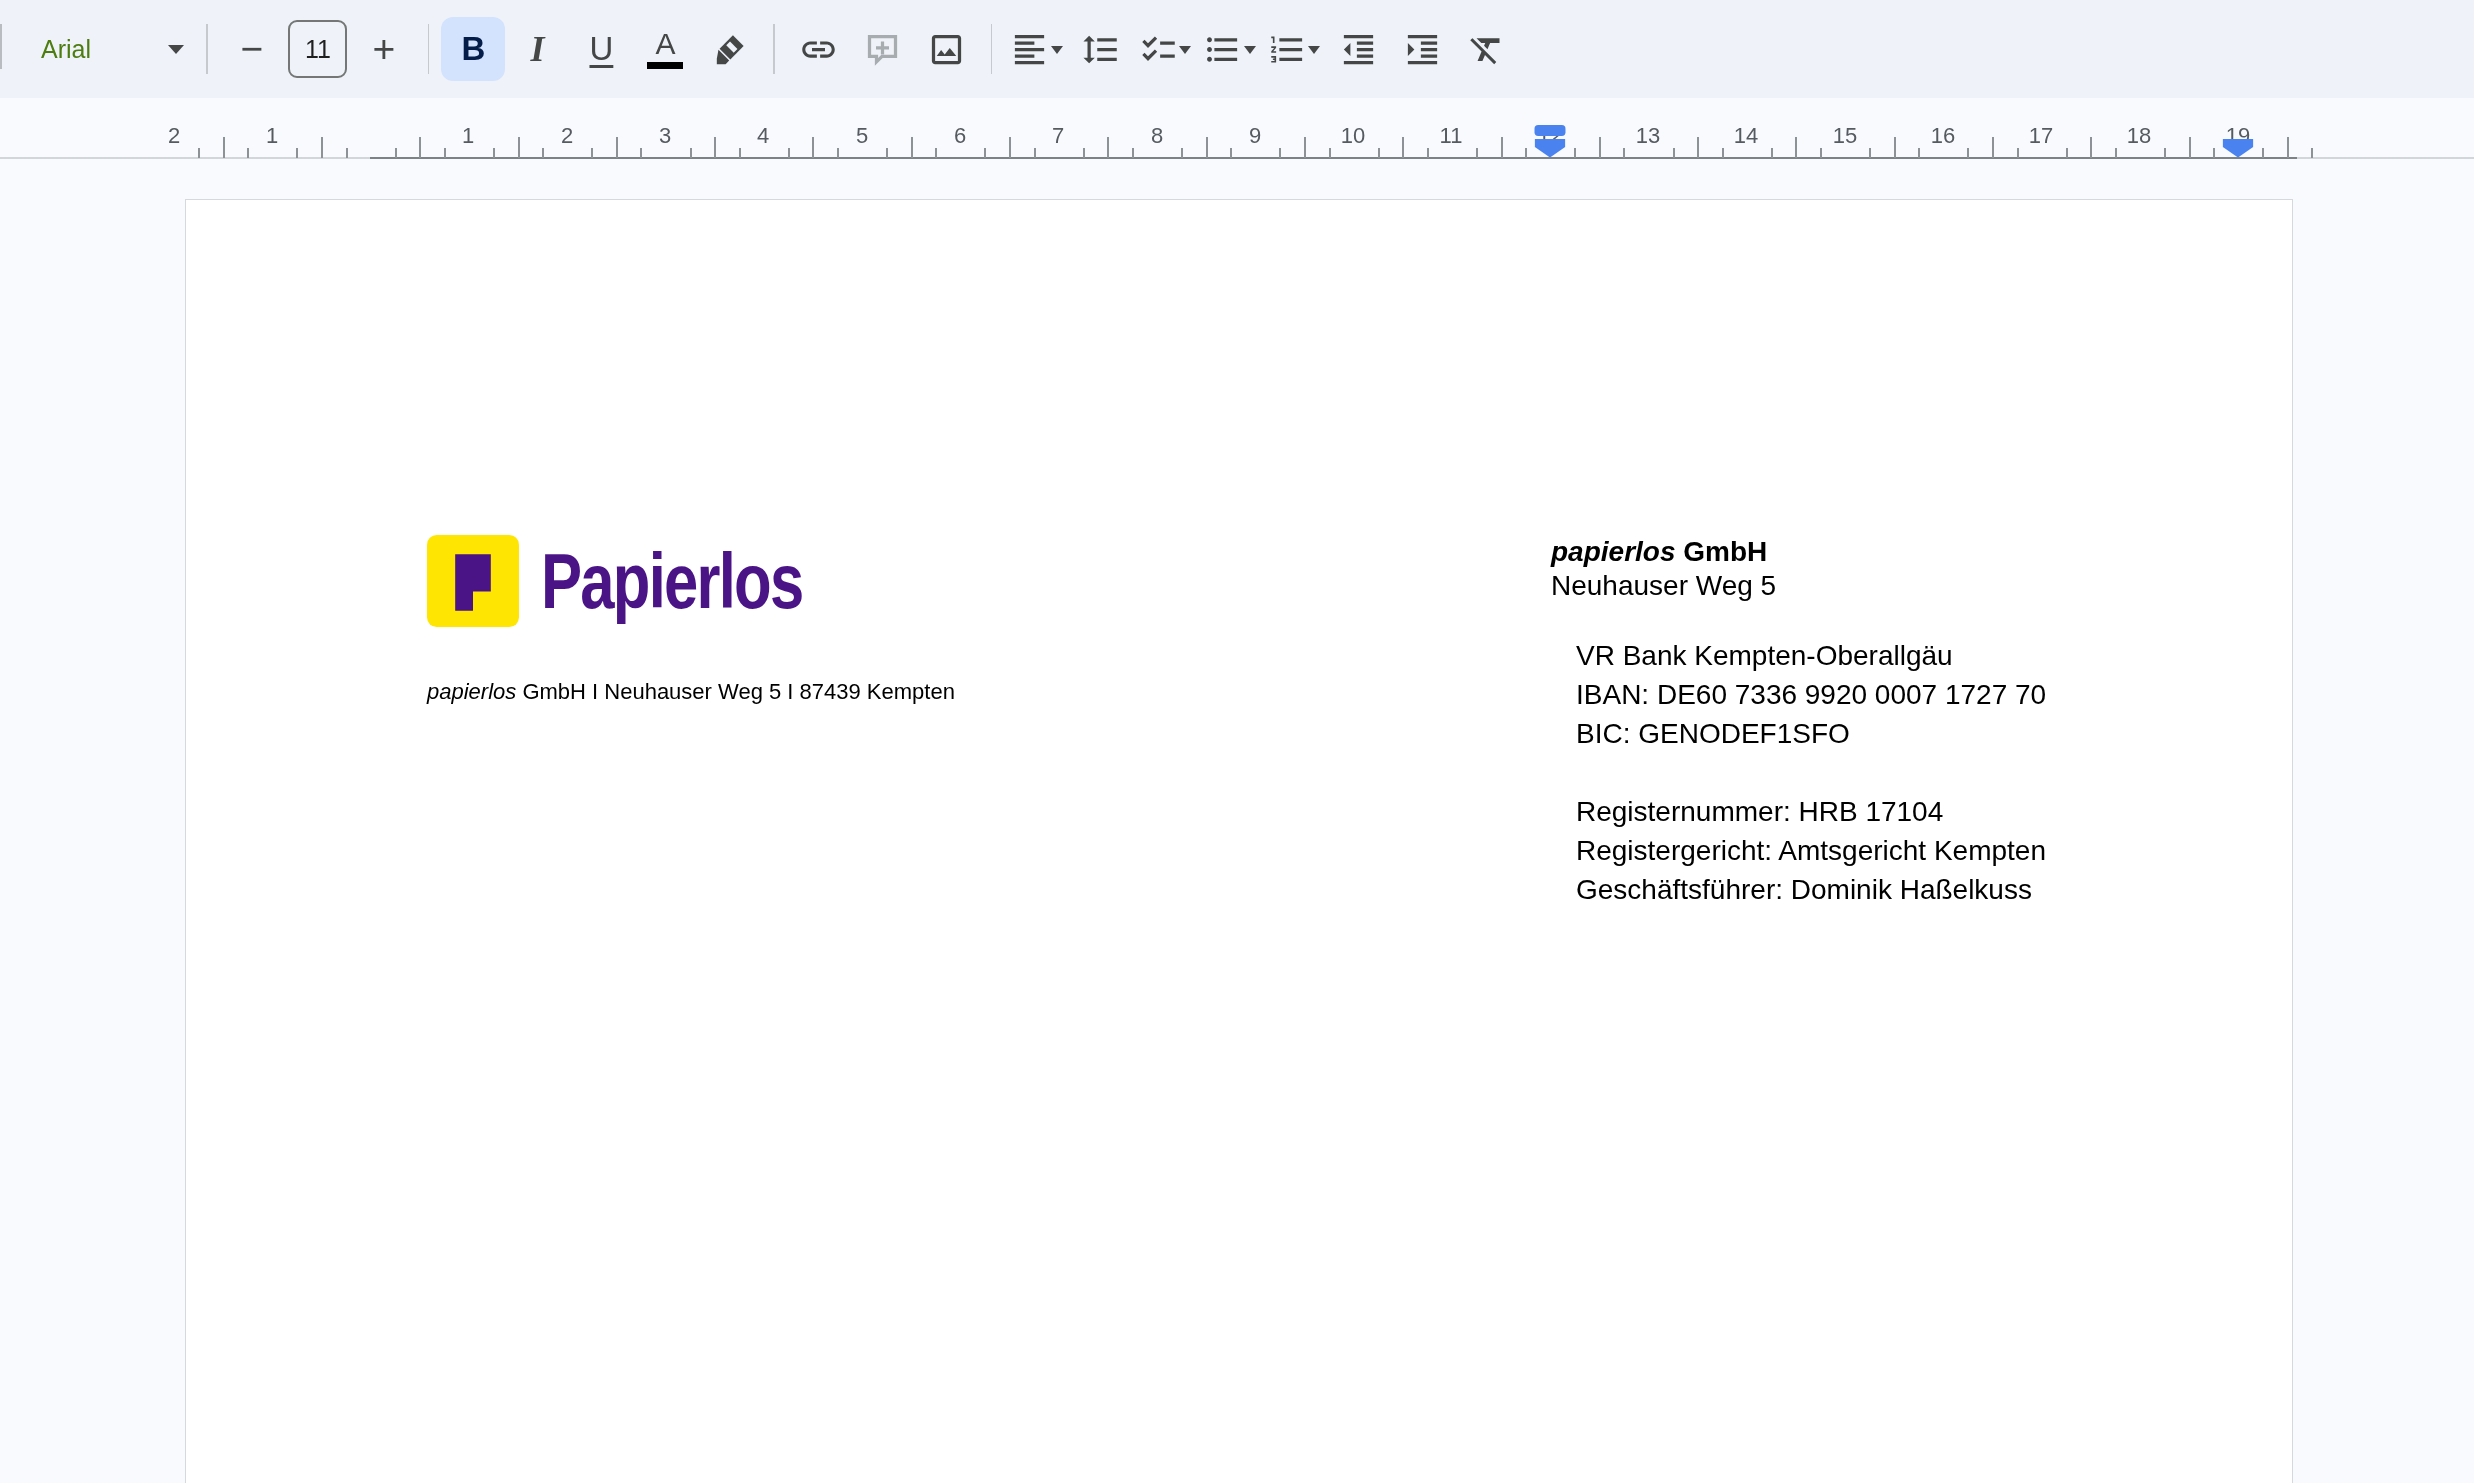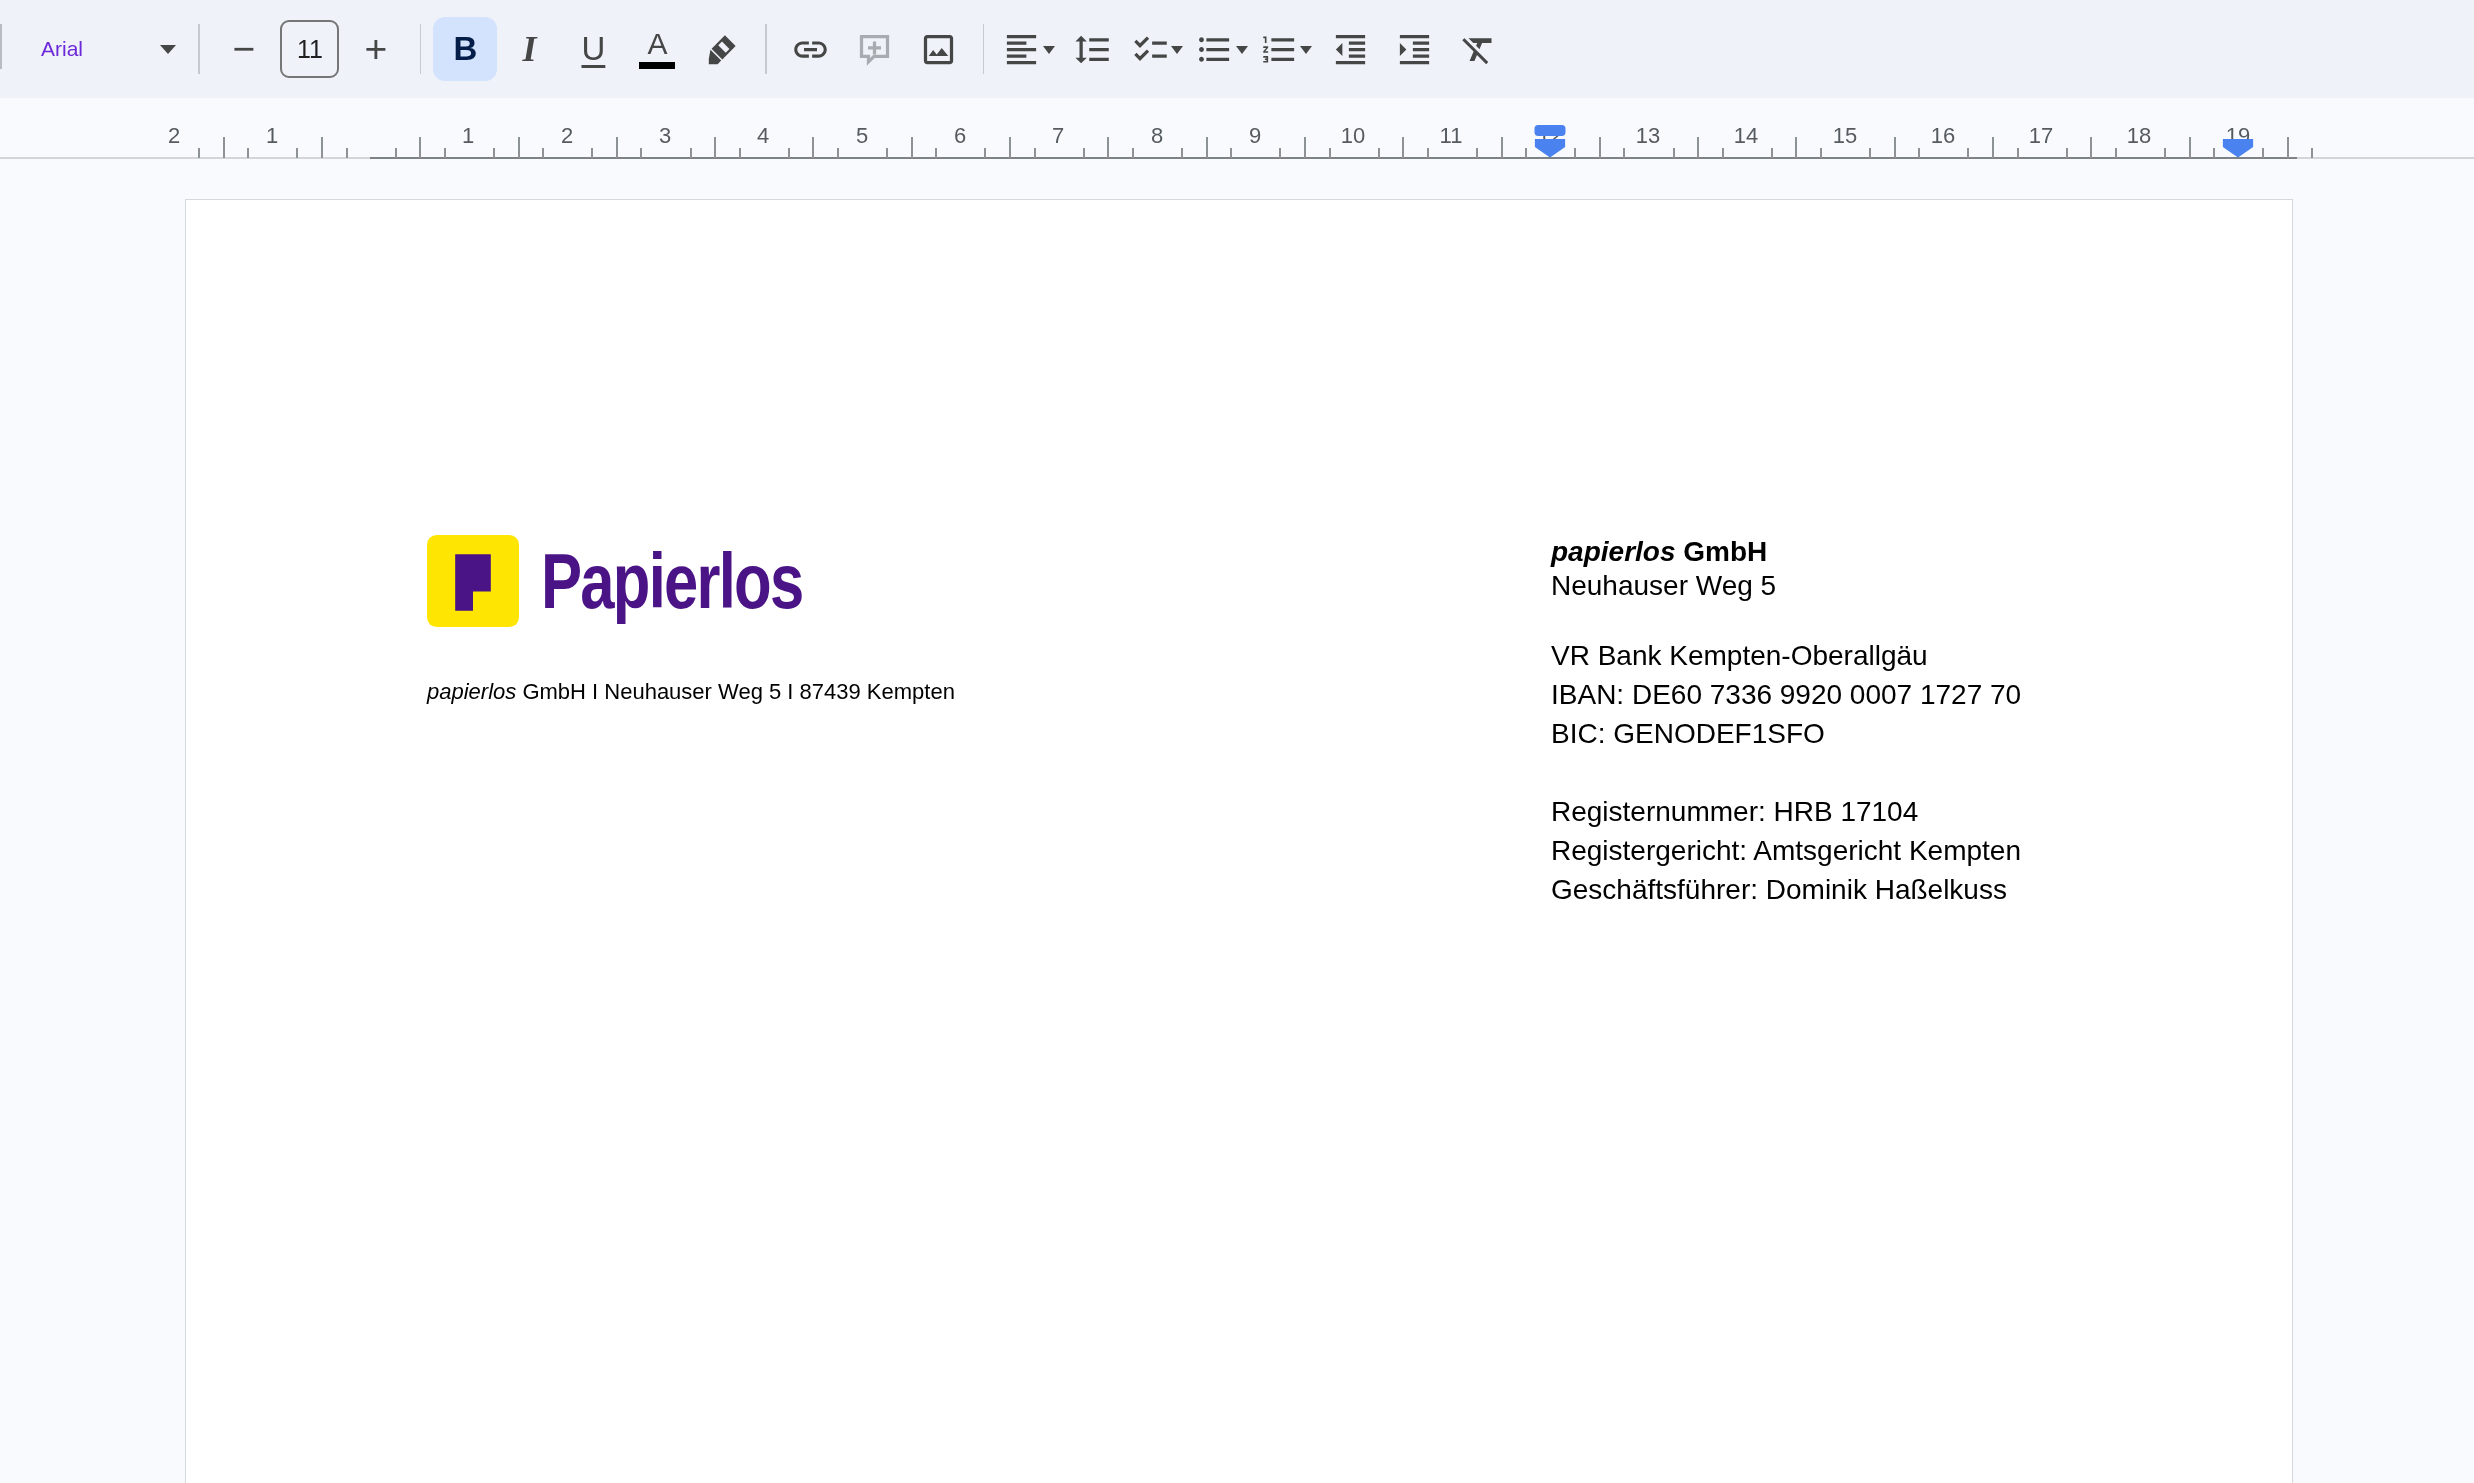--- a/index.html
+++ b/index.html
@@ -19,21 +19,21 @@
     color:#444746; flex:0 0 auto; cursor:pointer;
   }
   .tb-btn svg { width:39px; height:39px; fill:#444746; }
   .tb-btn.muted svg { fill:#a7acb1; }
   .tb-btn.active { background:#d3e3fd; color:#041e49; }
   .glyph { font-size:33px; font-weight:700; }
   .glyph-i { font-family:"Liberation Serif", serif; font-style:italic; font-weight:700; font-size:36px; }
   .glyph-u { font-weight:400; text-decoration:underline; text-underline-offset:5.2px; text-decoration-thickness:3px; }
   .glyph-pm { font-size:39px; font-weight:400; }
   .font-select { display:flex; align-items:center; gap:77px; padding:0 10.4px 0 19px; height:64px; border-radius:7.4px; cursor:pointer; }
-  .font-select .fname { font-size:21px; color:#6d28d9; }
+  .font-select .fname { font-size:25px; color:#4d7c0f; }
   .caret { width:0; height:0; border:8.2px solid transparent; border-top:9.6px solid #444746; margin-top:8.2px; flex:0 0 auto; }
   .caret.sm { border-width:6.7px; border-top-width:8.2px; margin-left:1.5px; }
   .size-box {
     width:59px; height:58px; border:2.2px solid #747775; border-radius:9px;
     display:flex; align-items:center; justify-content:center;
     font-size:25px; color:#1f1f1f; margin:0 4.5px; cursor:text;
   }
   .color-btn { display:flex; flex-direction:column; align-items:center; justify-content:center; }
   .color-btn .a { font-size:30px; font-weight:400; line-height:1; }
   .color-btn .bar { width:36px; height:7.4px; background:#000; margin-top:3px; }
@@ -61,21 +61,21 @@
   .logo-badge { width:92px; height:92px; flex:0 0 auto; }
   .wordmark {
     margin-left:22px; font-size:77px; font-weight:700; letter-spacing:-2.2px;
     color:var(--brand-purple); transform:scaleX(0.80); transform-origin:left center; white-space:nowrap;
   }
   .sender-line { position:absolute; left:241px; top:479px; font-size:22px; color:#000; white-space:nowrap; }
   .sender-line .it { font-style:italic; }
 
   .contact { position:absolute; left:1365px; top:335px; font-size:28px; color:#000; }
   .contact .grp-a { line-height:34px; }
-  .contact .grp-b { line-height:39px; }
+  .contact .grp-b { line-height:39px;margin-left:25px; }
   .mb1 { margin-bottom:33px; }
   .mb2 { margin-bottom:30px; }
   .mb3 { margin-bottom:39px; }
   .company { font-weight:700; }
   .company .it { font-style:italic; }
   .line { white-space:nowrap; }
 </style>
 </head>
 <body>
 

